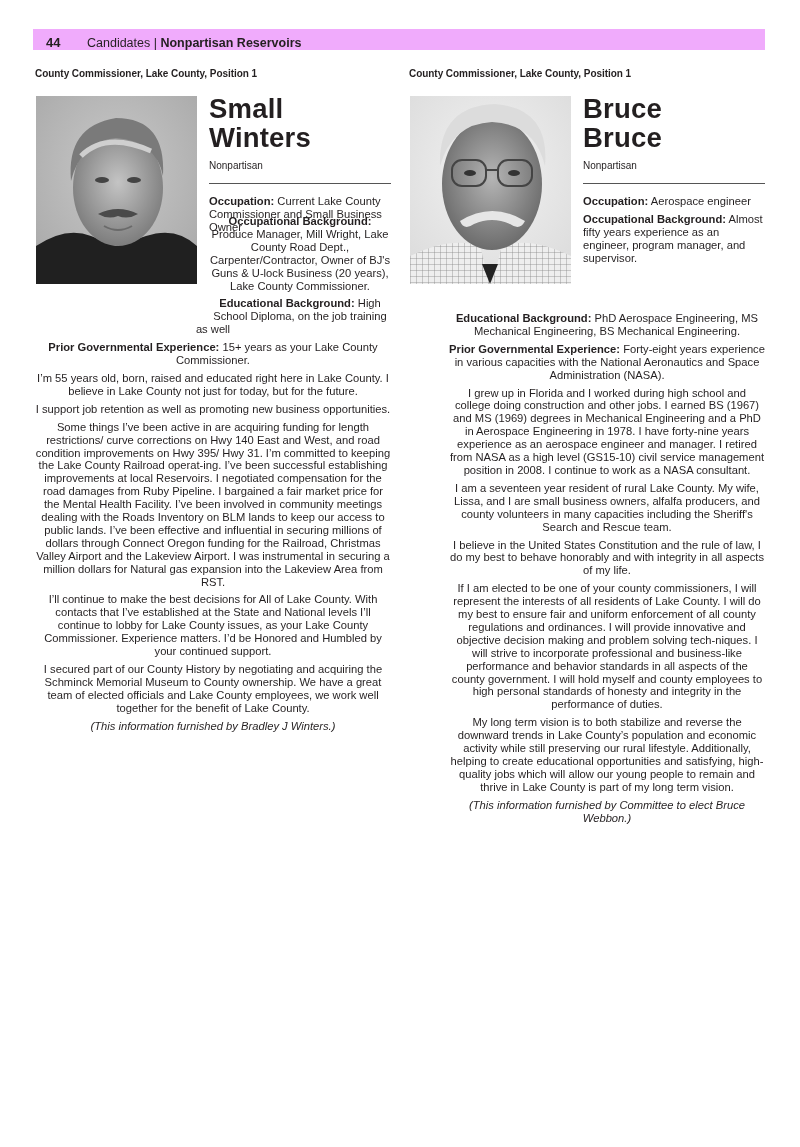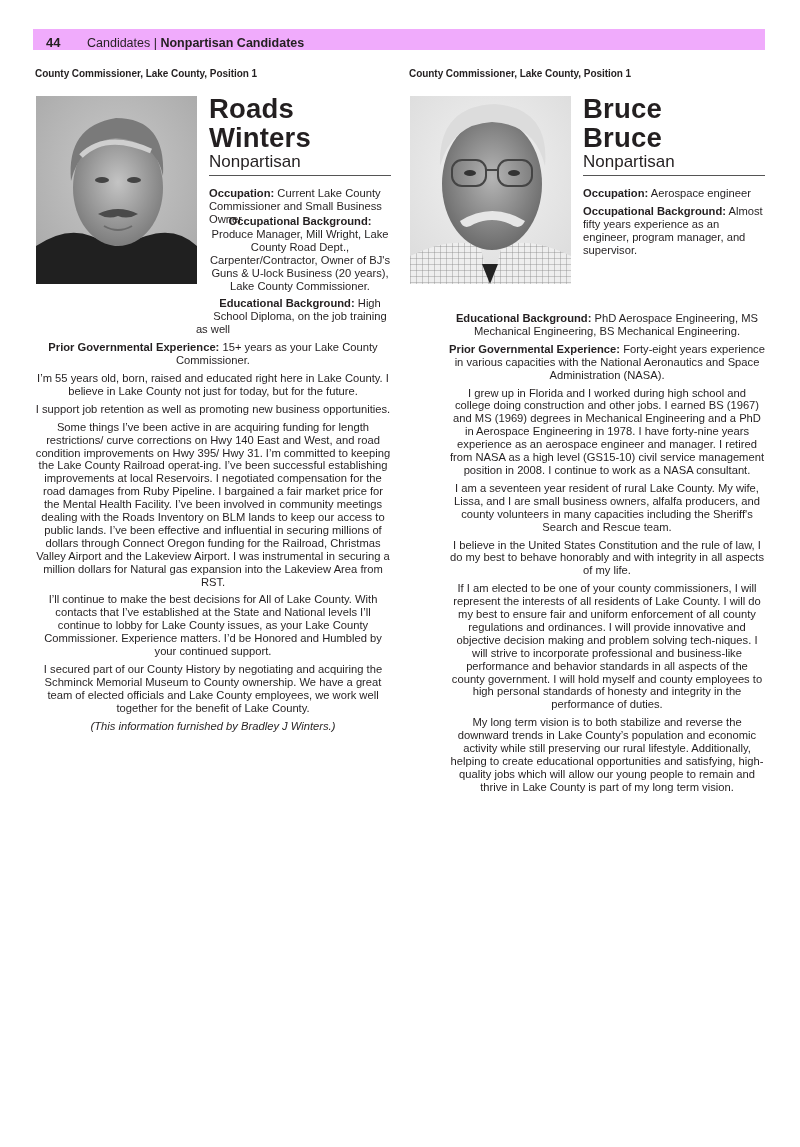--- a/index.html
+++ b/index.html
@@ -15,39 +15,39 @@
   .col { position: absolute; top: 68px; width: 356px; }
   .col-left { left: 35px; }
   .col-right { left: 409px; }
 
   .race-title { font-weight: bold; font-size: 10px; letter-spacing: -0.05px; margin: 0; height: 22px; white-space: nowrap; }
 
   .top { position: relative; height: 0; }
   .photo { position: absolute; left: 1px; top: 6px; width: 161px; height: 188px; overflow: hidden; }
   .namebox { position: absolute; left: 174px; top: 4px; width: 182px; }
   .cand-name { font-weight: bold; font-size: 27.5px; line-height: 29px; margin: 0; letter-spacing: 0.2px; }
-  .party { font-size: 17px; height: 20px; }
+  .party { font-size: 10px; margin-top: 8px; height: 20px; }
   .rule { border-top: 1.5px solid #555; margin-top: 3px; width: 182px; }
 
   .side-text { font-size: 11.2px; line-height: 12.9px; margin-top: 11px; }
   .side-text p { margin: 0 0 5px 0; }
 
   .flow { font-size: 11.2px; line-height: 12.9px; text-align: center; }
   .flow p { margin: 0 0 5px 0; }
   .flow .lbl, .side-text .lbl { font-weight: bold; }
   .note { font-style: italic; }
 
   .wrapbox { float: left; width: 174px; height: 222px; }
 </style>
 </head>
 <body>
 
 <div class="header-bar">
   <span class="page-num">44</span>
-  <span class="section-label"><span>Candidates</span><span> | </span><b>Nonpartisan Candidates</b></span>
+  <span class="section-label"><span>Candidates</span><span> | </span><b>Nonpartisan Reservoirs</b></span>
 </div>
 
 <div class="col col-left">
   <h2 class="race-title">County Commissioner, Lake County, Position 1</h2>
   <div class="top">
     <div class="photo">
       <svg width="161" height="188" viewBox="0 0 161 188">
         <defs>
           <radialGradient id="bgL" cx="50%" cy="40%" r="70%">
               <stop offset="0" stop-color="#c9c9c9"></stop>
@@ -63,21 +63,21 @@
         <ellipse cx="82" cy="92" rx="45" ry="58" fill="url(#faceL)"></ellipse>
         <path d="M35 85 Q30 30 80 22 Q130 22 127 80 Q120 45 80 42 Q45 45 35 85 Z" fill="#7a7a7a"></path>
         <path d="M45 60 Q70 35 115 55" stroke="#cfcfcf" stroke-width="5" fill="none"></path>
         <ellipse cx="66" cy="84" rx="7" ry="3" fill="#444"></ellipse>
         <ellipse cx="98" cy="84" rx="7" ry="3" fill="#444"></ellipse>
         <path d="M62 118 Q82 108 102 118 Q92 124 82 120 Q72 124 62 118 Z" fill="#4a4a4a"></path>
         <path d="M68 130 Q82 138 96 130" stroke="#6a6a6a" stroke-width="2" fill="none"></path>
       </svg>
     </div>
     <div class="namebox">
-      <h1 class="cand-name"><span>Roads</span><br><span>Winters</span></h1>
+      <h1 class="cand-name"><span>Small</span><br><span>Winters</span></h1>
       <div class="party">Nonpartisan</div>
       <div class="rule"></div>
       <div class="side-text">
         <p><span class="lbl">Occupation:</span><span> Current Lake County Commissioner and Small Business Owner</span></p>
       </div>
     </div>
   </div>
   <div class="flow" style="margin-top:0;">
     <div class="wrapbox" style="height:232px;"></div>
     <div style="height:125px;"></div>
@@ -137,14 +137,15 @@
     </div>
   </div>
   <div class="flow" style="padding-top:222px;margin-left:40px;">
     <p><span class="lbl">Educational Background:</span><span> PhD Aerospace Engineering, MS Mechanical Engineering, BS Mechanical Engineering.</span></p>
     <p><span class="lbl">Prior Governmental Experience:</span><span> Forty-eight years experience in various capacities with the National Aeronautics and Space Administration (NASA).</span></p>
     <p>I grew up in Florida and I worked during high school and college doing construction and other jobs. I earned BS (1967) and MS (1969) degrees in Mechanical Engineering and a PhD in Aerospace Engineering in 1978. I have forty-nine years experience as an aerospace engineer and manager. I retired from NASA as a high level (GS15-10) civil service management position in 2008. I continue to work as a NASA consultant.</p>
     <p>I am a seventeen year resident of rural Lake County. My wife, Lissa, and I are small business owners, alfalfa producers, and county volunteers in many capacities including the Sheriff's Search and Rescue team.</p>
     <p>I believe in the United States Constitution and the rule of law, I do my best to behave honorably and with integrity in all aspects of my life.</p>
     <p>If I am elected to be one of your county commissioners, I will represent the interests of all residents of Lake County. I will do my best to ensure fair and uniform enforcement of all county regulations and ordinances. I will provide innovative and objective decision making and problem solving tech-niques. I will strive to incorporate professional and business-like performance and behavior standards in all aspects of the county government. I will hold myself and county employees to high personal standards of honesty and integrity in the performance of duties.</p>
     <p>My long term vision is to both stabilize and reverse the downward trends in Lake County’s population and economic activity while still preserving our rural lifestyle. Additionally, helping to create educational opportunities and satisfying, high-quality jobs which will allow our young people to remain and thrive in Lake County is part of my long term vision.</p>
+    <p class="note">(This information furnished by Committee to elect Bruce Webbon.)</p>
   </div>
 </div>
 
 </body></html>

